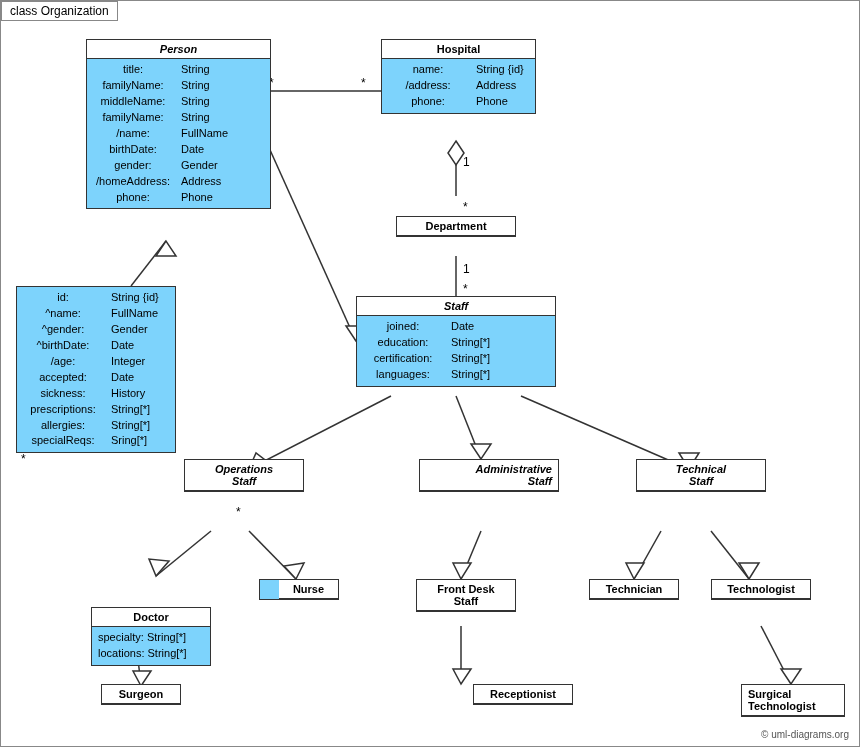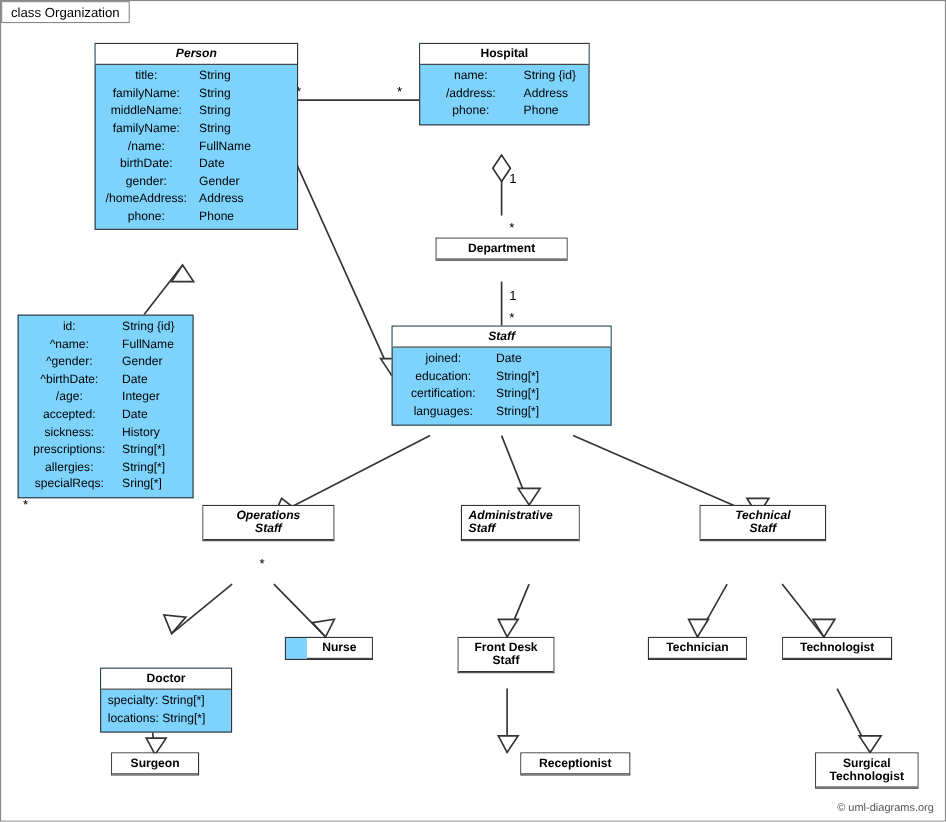--- a/index.html
+++ b/index.html
@@ -269,27 +269,27 @@
         </div>
     </div>
   </div>
 
   <div class="uml-class" style="left:183px; top:458px; width:120px; text-align:center;">
     <div class="class-name">
       <em>Operations<br>Staff</em>
     </div>
   </div>
 
-  <div class="uml-class" style="left:418px; top:458px; width:108px; text-align:left;">
+  <div class="uml-class" style="left:418px; top:458px; width:140px; text-align:right;">
     <div class="class-name">
       <em>Administrative<br>Staff</em>
     </div>
   </div>
 
-  <div class="uml-class" style="left:635px; top:458px; width:115px; text-align:center;">
+  <div class="uml-class" style="left:635px; top:458px; width:130px; text-align:center;">
     <div class="class-name">
       <em>Technical<br>Staff</em>
     </div>
   </div>
 
   <div class="uml-class" style="left:90px; top:578px; width:120px;margin-top:28px;">
     <div class="class-name not-italic">Doctor</div>
     <div class="class-attrs">
       <div class="attr-row">
           <span>specialty: String[*]</span>
@@ -297,38 +297,38 @@
       <div class="attr-row">
           <span>locations: String[*]</span>
         </div>
     </div>
   </div>
 
   <div class="uml-class" style="left:258px; top:578px; width:80px;padding-left:19px;">
     <div class="class-name not-italic">Nurse</div>
   </div>
 
-  <div class="uml-class" style="left:415px; top:578px; width:88px; ">
+  <div class="uml-class" style="left:415px; top:578px; width:100px; ">
     <div class="class-name not-italic">Front Desk<br>Staff</div>
   </div>
 
   <div class="uml-class" style="left:588px; top:578px; width:90px;">
     <div class="class-name not-italic">Technician</div>
   </div>
 
   <div class="uml-class" style="left:710px; top:578px; width:100px;">
     <div class="class-name not-italic">Technologist</div>
   </div>
 
   <div class="uml-class" style="left:100px; top:683px; width:80px;">
     <div class="class-name not-italic">Surgeon</div>
   </div>
 
   <div class="uml-class" style="left:428px; top:683px; width:100px;margin-left:44px;">
     <div class="class-name not-italic">Receptionist</div>
   </div>
 
-  <div class="uml-class" style="left:740px; top:683px; width:94px; text-align:center;">
+  <div class="uml-class" style="left:740px; top:683px; width:104px; text-align:left;">
     <div class="class-name not-italic">Surgical<br>Technologist</div>
   </div>
 
   <div class="copyright">© uml-diagrams.org</div>
 </div>
 
 </body></html>

